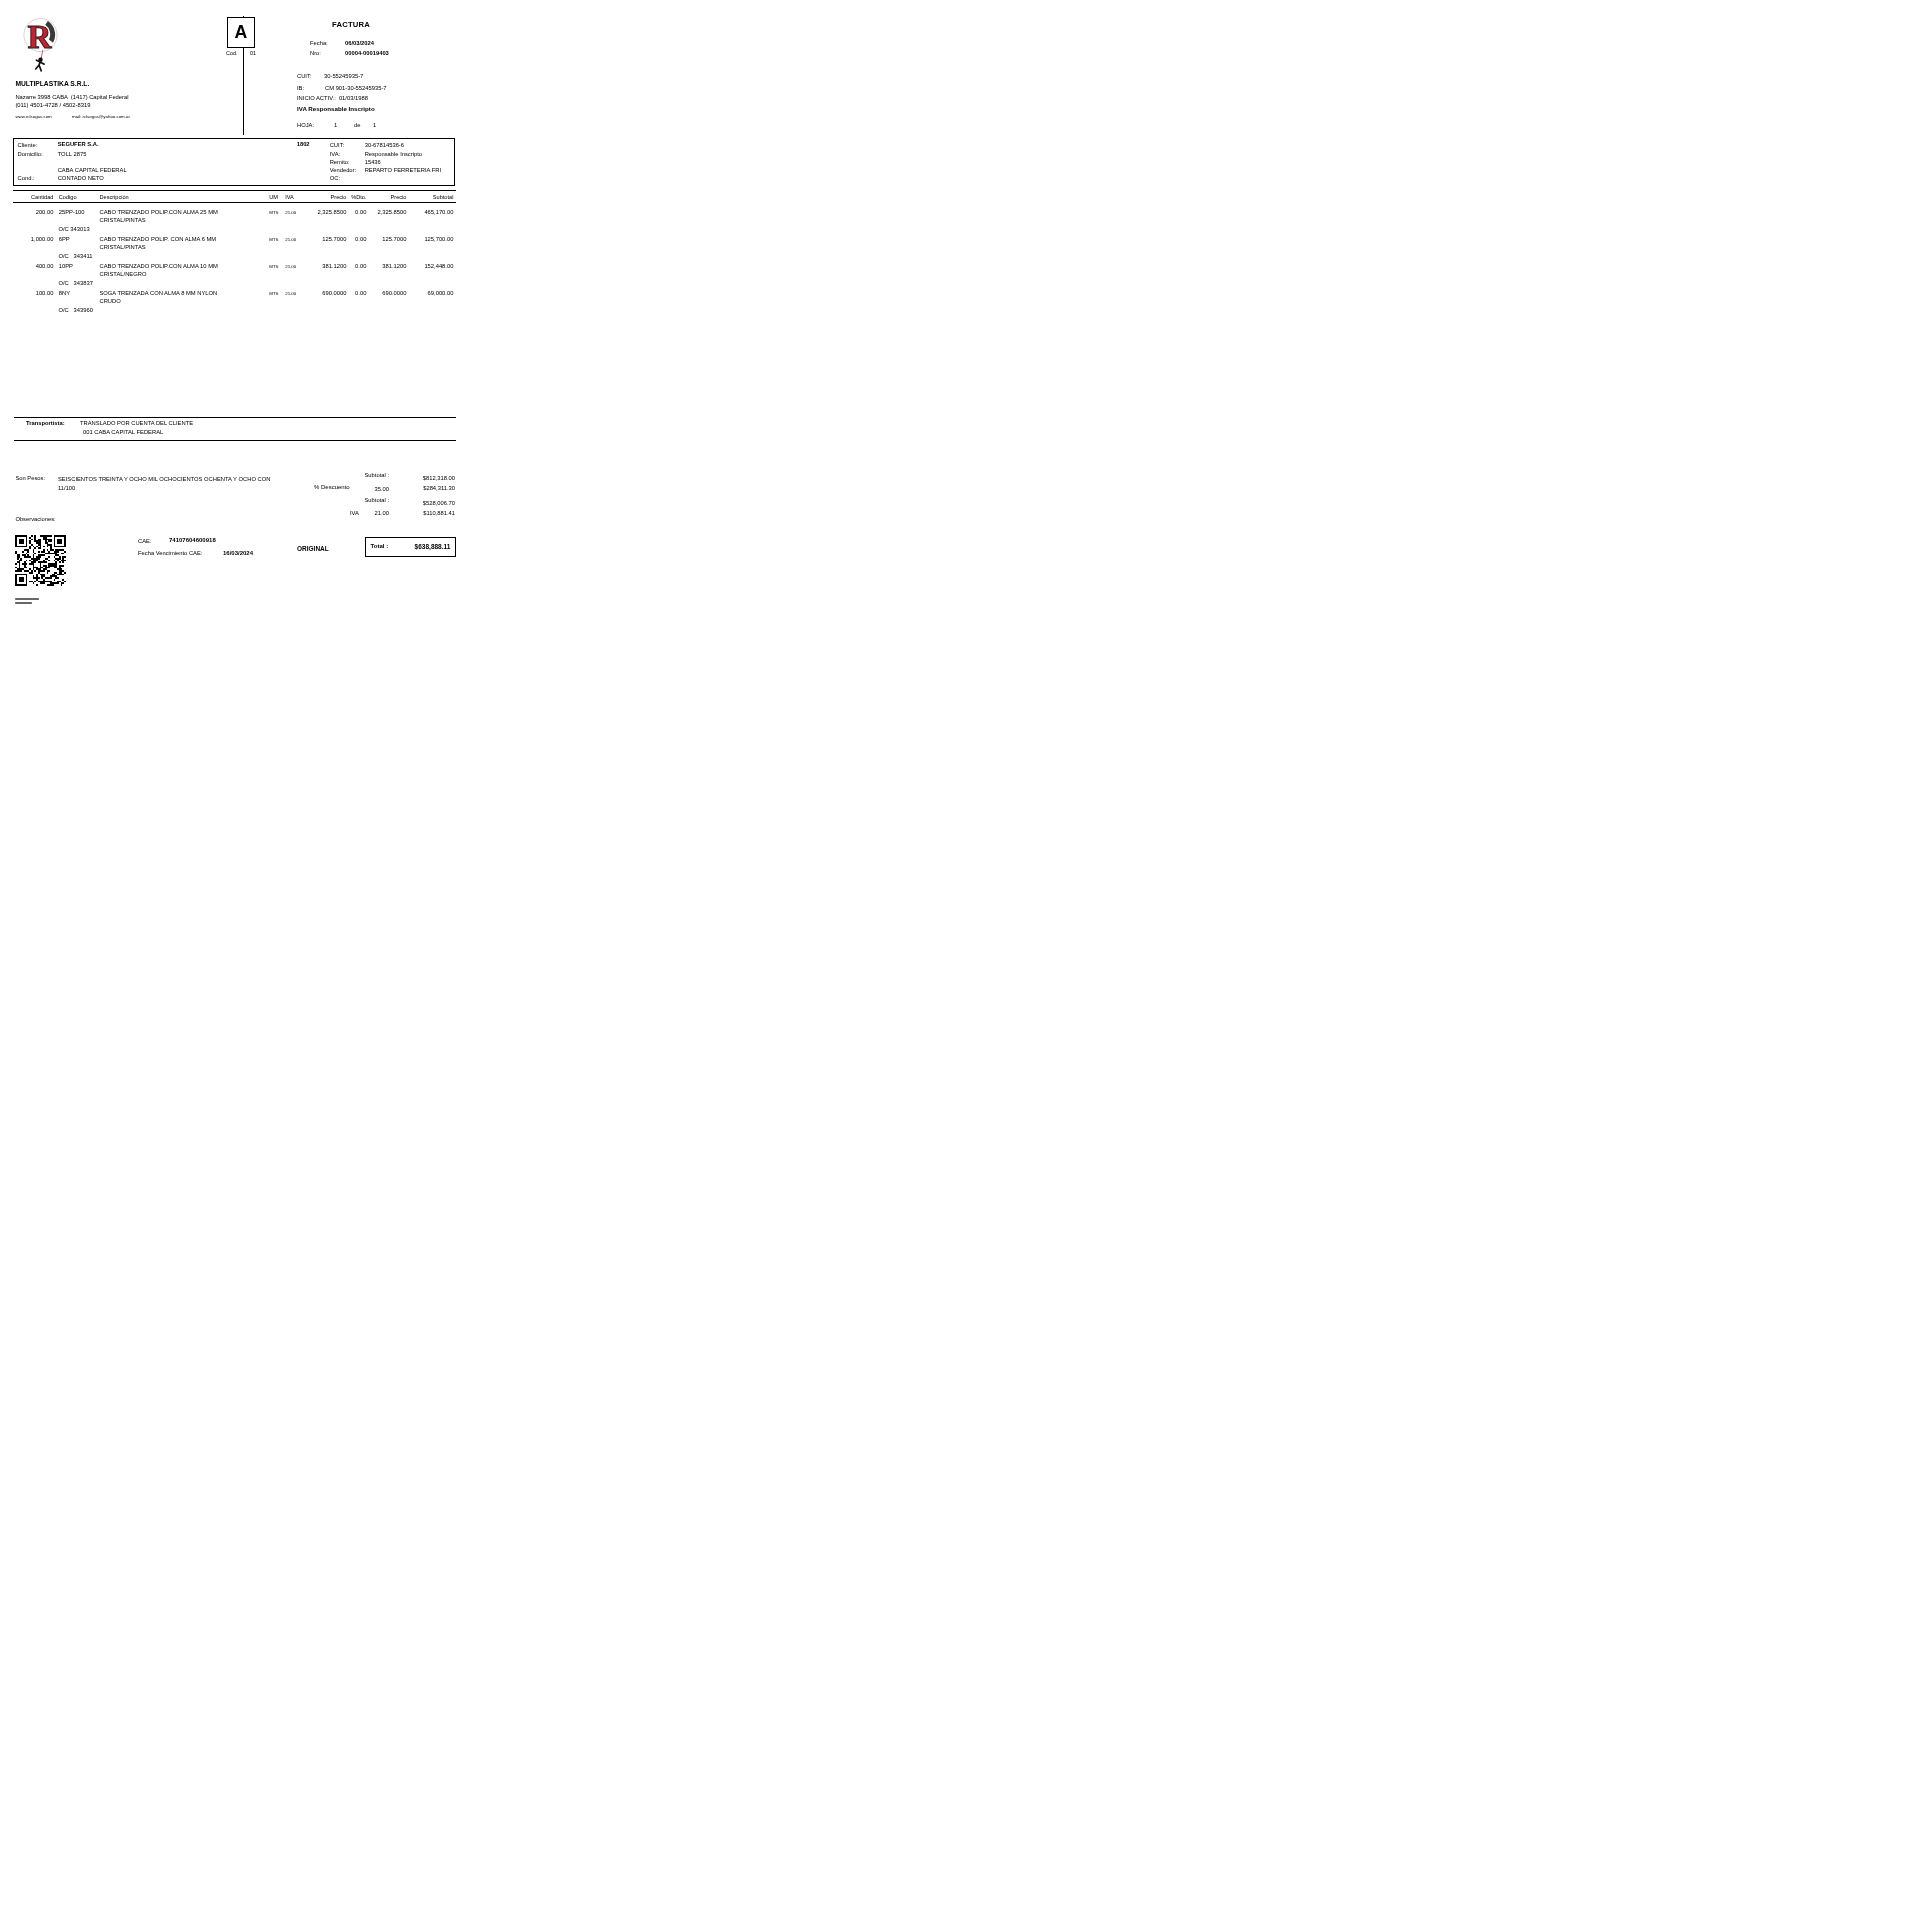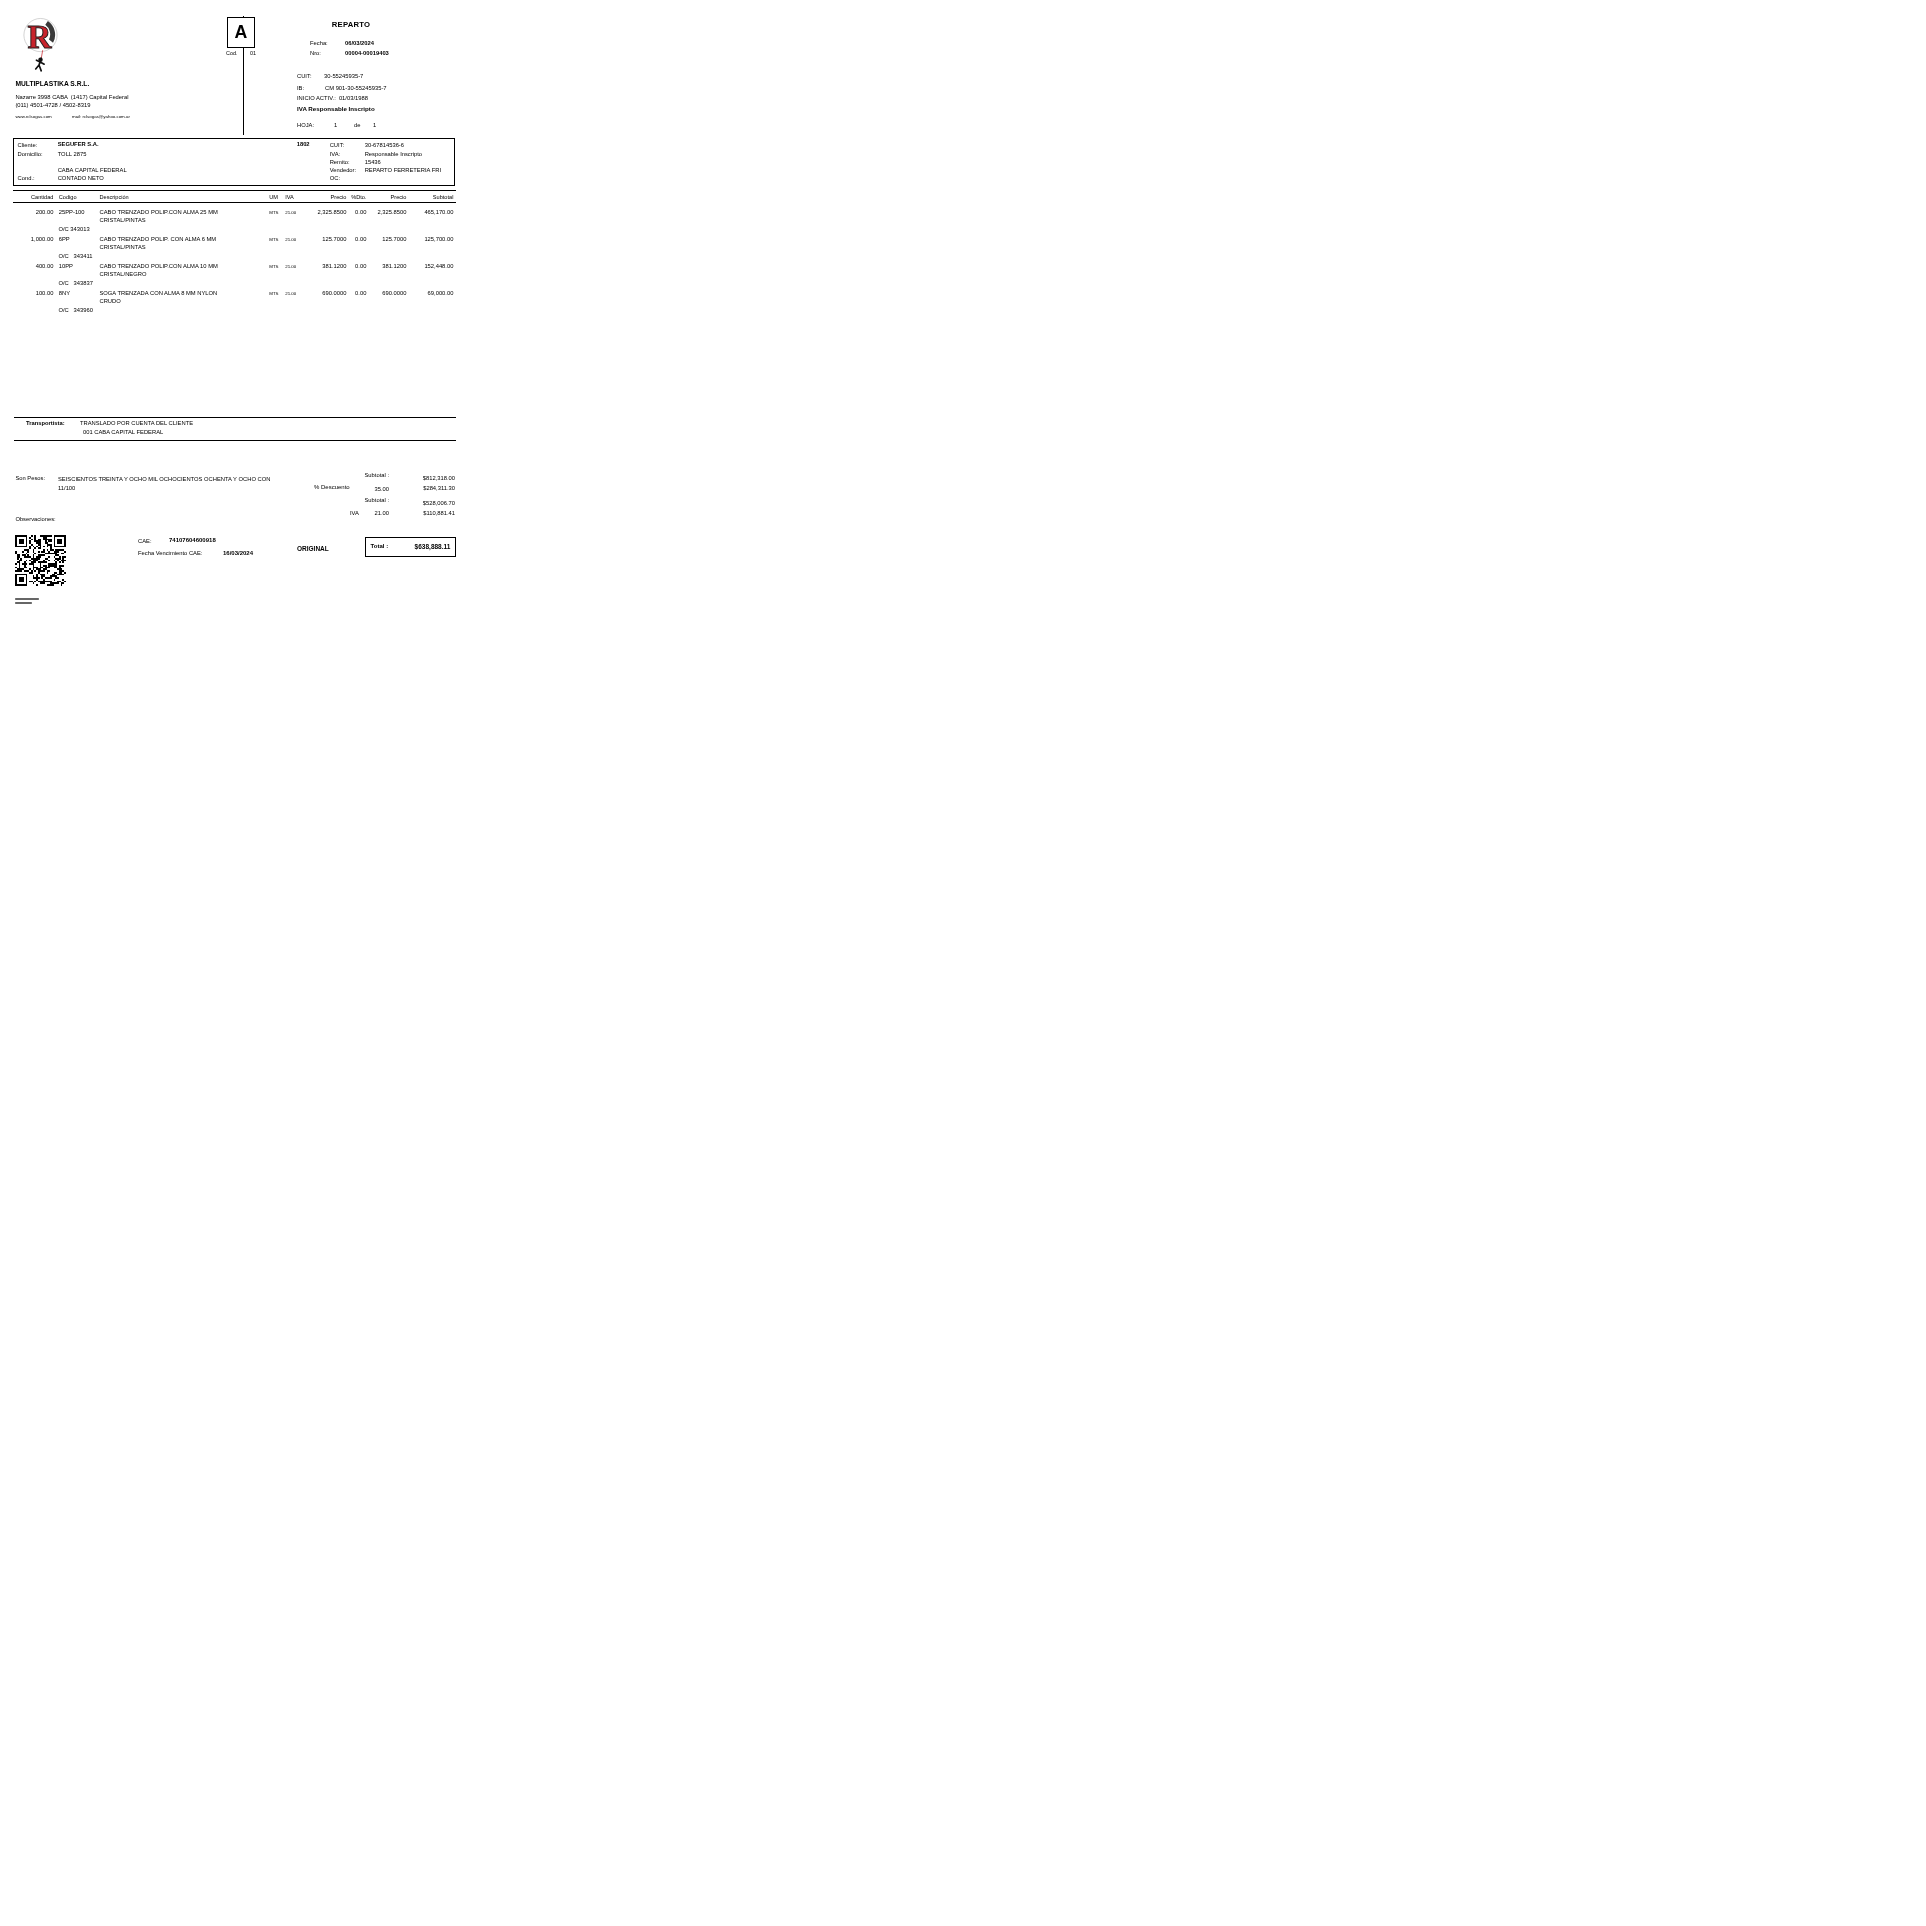--- a/index.html
+++ b/index.html
@@ -90,21 +90,21 @@
   <div class="abs fs11" style="left:15.4px;top:114px;">www.rclsogas.com</div>
   <div class="abs fs11" style="left:72px;top:114px;">mail: rclsogas@yahoo.com.ar</div>
 
   <div class="vline"></div>
   <div class="letter-box">
     <span>A</span>
   </div>
   <div class="abs fs14" style="left:226px;top:50px;">Cod.</div>
   <div class="abs fs14" style="left:250px;top:50px;">01</div>
 
-  <div class="abs b fs20 c" style="left:308px;top:20.4px;width:86px;letter-spacing:0.2px;">REPARTO</div>
+  <div class="abs b fs20 c" style="left:308px;top:20.4px;width:86px;letter-spacing:0.2px;">FACTURA</div>
 
   <div class="abs fs15" style="left:310px;top:40px;">Fecha:</div>
   <div class="abs b fs15" style="left:345px;top:40px;">06/03/2024</div>
   <div class="abs fs15" style="left:310px;top:50px;">Nro:</div>
   <div class="abs b fs15" style="left:345px;top:50px;">00004-00019403</div>
 
   <div class="abs fs15" style="left:297px;top:73px;">CUIT:</div>
   <div class="abs fs15" style="left:324px;top:73px;">30-55245935-7</div>
   <div class="abs fs15" style="left:297px;top:85px;">IB:</div>
   <div class="abs fs15" style="left:325px;top:85px;">CM 901-30-55245935-7</div>

